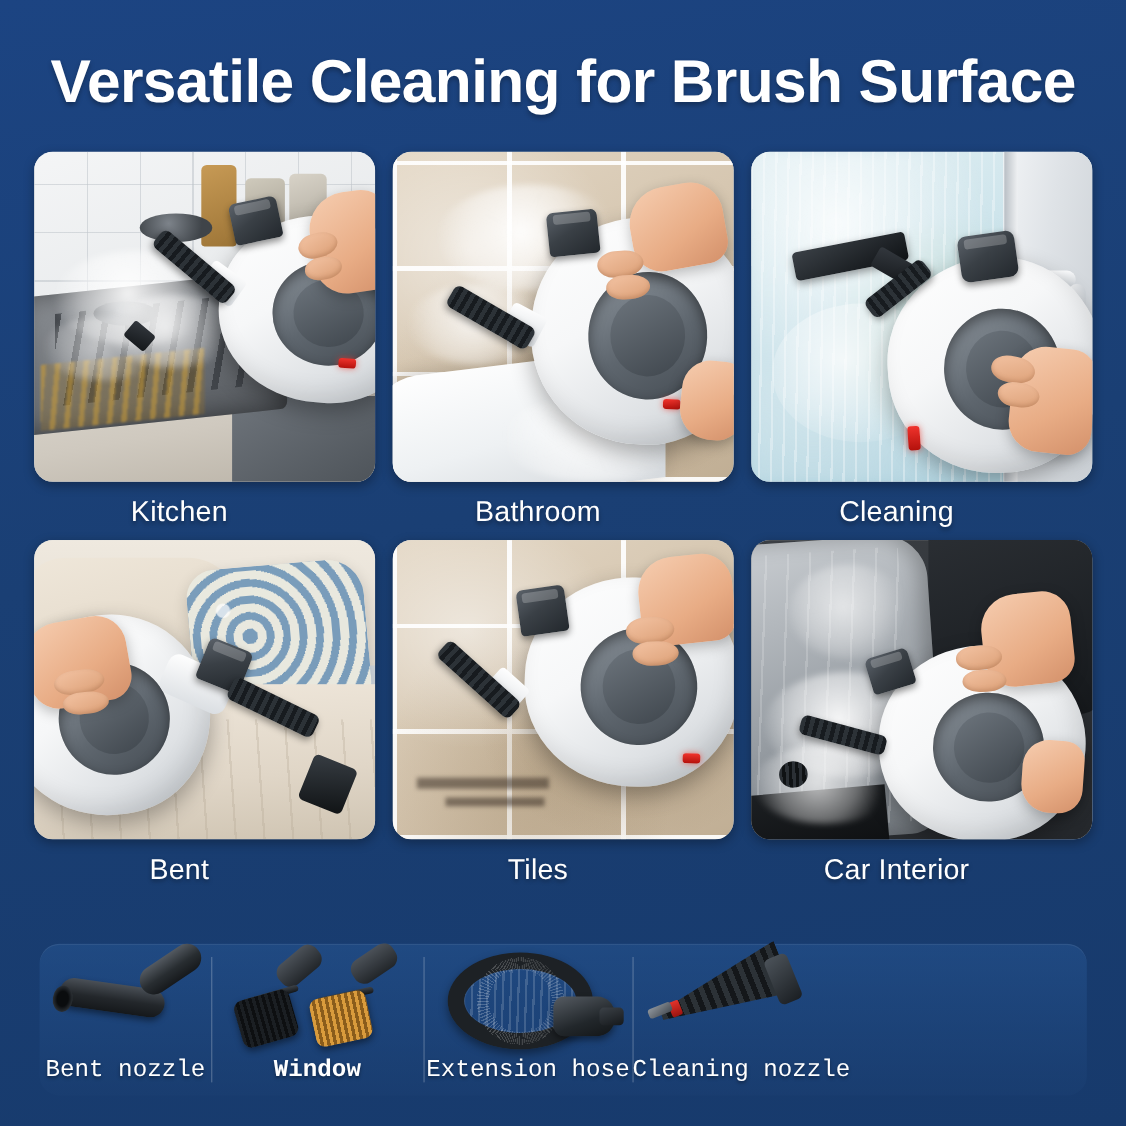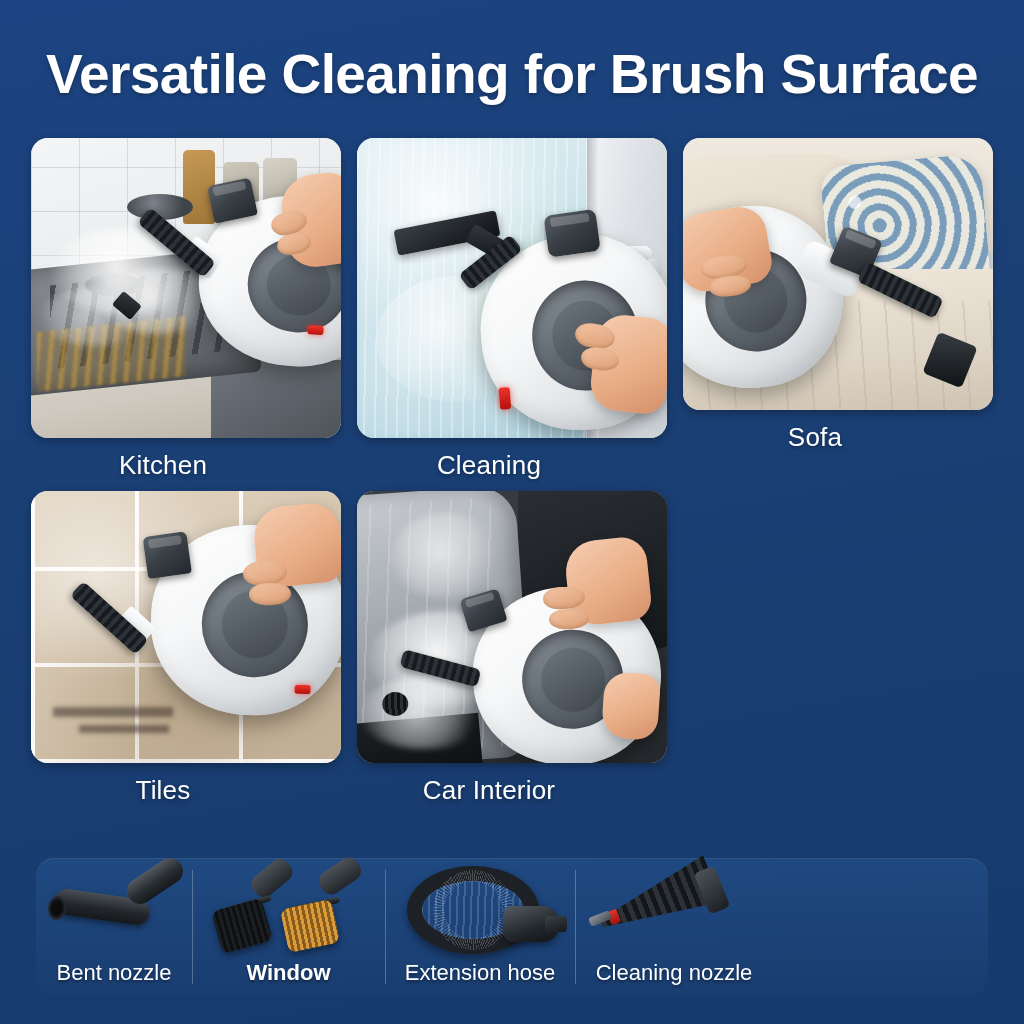--- a/index.html
+++ b/index.html
@@ -254,20 +254,21 @@
     border-radius: 18px;
     background: linear-gradient(180deg, rgba(37,83,143,0.58), rgba(26,62,113,0.62));
     box-shadow: inset 0 1px 0 rgba(255,255,255,0.07);
     display:flex; align-items:stretch;
   }
   .acc {
     position:relative;
     display:flex; flex-direction:column;
     align-items:center; justify-content:flex-end;
     padding-bottom: 12px;
+    font-family: Liberation Mono, monospace;
   }
   .acc + .acc::before {
     content:""; position:absolute; left:0; top:12px; bottom:12px;
     width:1px; background: rgba(255,255,255,0.26);
   }
   .acc-art { position:relative; width:100%; flex:1; }
   .acc-label {
     color:#ffffff; font-size:22px; line-height:1;
     text-shadow: 0 2px 3px rgba(0,0,0,0.40);
     white-space:nowrap;
@@ -422,20 +423,45 @@
           <div class="dev-trigger" style="left:128px;top:26px;width:42px;height:12px;transform:rotate(-18deg);"></div>
         </div>
 
         <div class="hand" style="left:252px;top:36px;width:74px;height:92px;border-radius:34px 26px 22px 30px;transform:rotate(-8deg);"></div>
         <div class="finger" style="left:240px;top:74px;width:36px;height:22px;transform:rotate(-14deg);"></div>
         <div class="finger" style="left:246px;top:96px;width:34px;height:20px;transform:rotate(-10deg);"></div>
       </div>
       <div class="caption">Kitchen</div>
     </div>
 
+    <div class="cell">
+      <div class="photo">
+        <div class="tilewall blotchy"></div>
+        <div class="b-tub"></div>
+        <div class="steam" style="left:40px;top:30px;width:170px;height:96px;"></div>
+        <div class="steam" style="left:14px;top:120px;width:130px;height:74px;opacity:.8;"></div>
+        <div class="steam" style="left:96px;top:222px;width:180px;height:78px;opacity:.85;"></div>
+
+        <div class="device" style="left:126px;top:60px;width:200px;height:206px;transform:rotate(2deg);">
+          <div class="dev-body"></div>
+          <div class="dev-ring"></div>
+          <div class="dev-ring-inner"></div>
+          <div class="dev-knob" style="left:12px;top:-4px;width:46px;height:40px;transform:rotate(-8deg);"></div>
+          <div class="dev-collar" style="left:-24px;top:86px;width:34px;height:30px;transform:rotate(26deg);"></div>
+          <div class="dev-nozzle" style="left:-84px;top:104px;width:84px;height:22px;transform:rotate(28deg);"></div>
+          <div class="dev-led" style="left:122px;top:164px;"></div>
+        </div>
+
+        <div class="hand" style="left:216px;top:30px;width:86px;height:76px;border-radius:34px 30px 20px 26px;transform:rotate(-10deg);"></div>
+        <div class="finger" style="left:186px;top:90px;width:42px;height:24px;transform:rotate(-6deg);"></div>
+        <div class="finger" style="left:194px;top:112px;width:40px;height:22px;transform:rotate(-4deg);"></div>
+        <div class="hand" style="left:262px;top:190px;width:58px;height:72px;border-radius:26px 20px 24px 28px;transform:rotate(6deg);"></div>
+      </div>
+      <div class="caption">Bathroom</div>
+    </div>
 
     <div class="cell">
       <div class="photo">
         <div class="w-glass"></div>
         <div class="w-outside"></div>
         <div class="w-drips"></div>
         <div class="w-soap"></div>
         <div class="w-frame"></div>
         <div class="w-mullion"></div>
         <div class="w-handle"></div>
@@ -475,21 +501,21 @@
         </div>
         <div class="dev-collar" style="left:116px;top:112px;width:64px;height:38px;transform:rotate(24deg);border-radius:10px;"></div>
         <div class="dev-knob" style="left:152px;top:94px;width:42px;height:40px;transform:rotate(22deg);"></div>
         <div class="dev-nozzle" style="left:170px;top:160px;width:86px;height:22px;transform:rotate(26deg);"></div>
         <div class="dev-tip" style="left:246px;top:200px;width:42px;height:44px;border-radius:5px;transform:rotate(22deg);background:linear-gradient(160deg,#373d43,#101315);"></div>
 
         <div class="hand" style="left:-6px;top:72px;width:92px;height:78px;border-radius:30px 28px 22px 26px;transform:rotate(-10deg);"></div>
         <div class="finger" style="left:18px;top:118px;width:46px;height:22px;transform:rotate(-8deg);"></div>
         <div class="finger" style="left:26px;top:138px;width:42px;height:20px;transform:rotate(-6deg);"></div>
       </div>
-      <div class="caption">Sofa</div>
+      <div class="caption">Bent</div>
     </div>
 
     <div class="cell">
       <div class="photo short">
         <div class="tilewall blotchy"></div>
         <div class="grout-dirt" style="left:22px;bottom:46px;width:120px;height:10px;"></div>
         <div class="grout-dirt" style="left:48px;bottom:30px;width:90px;height:8px;"></div>
 
         <div class="device" style="left:120px;top:34px;width:196px;height:190px;transform:rotate(2deg);">
           <div class="dev-body"></div>

